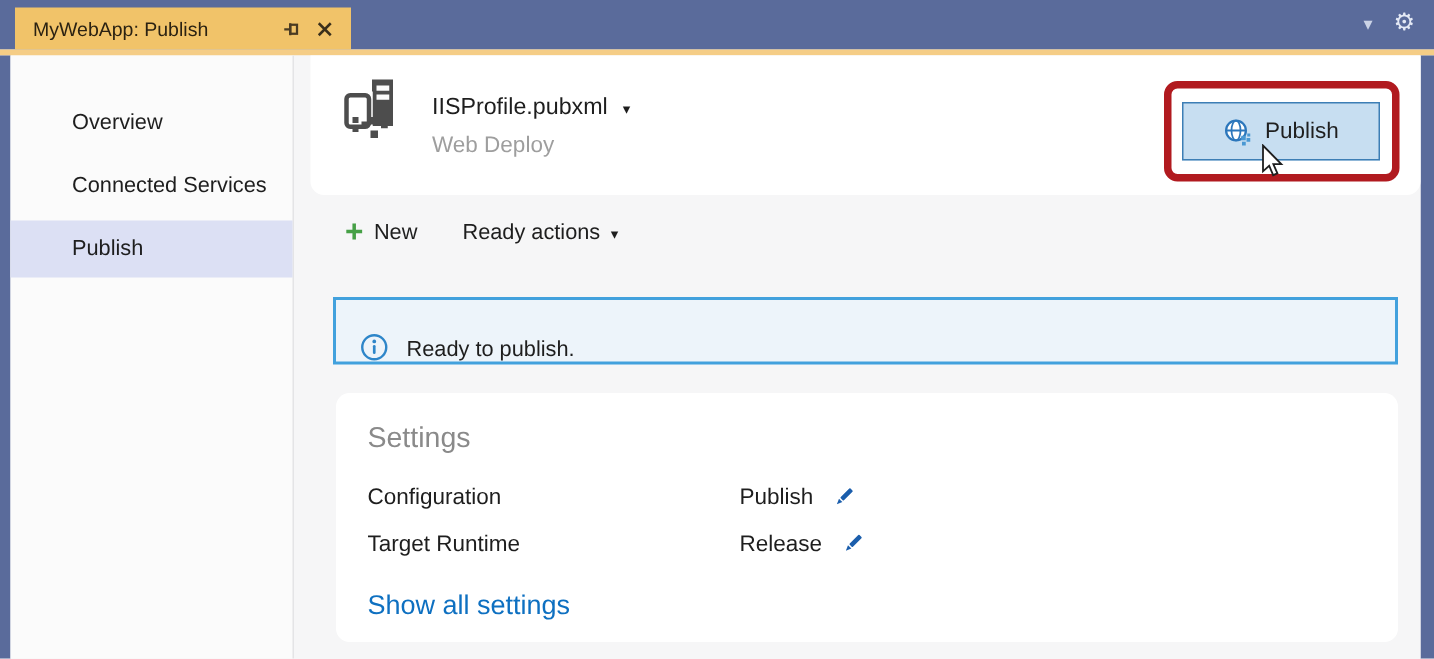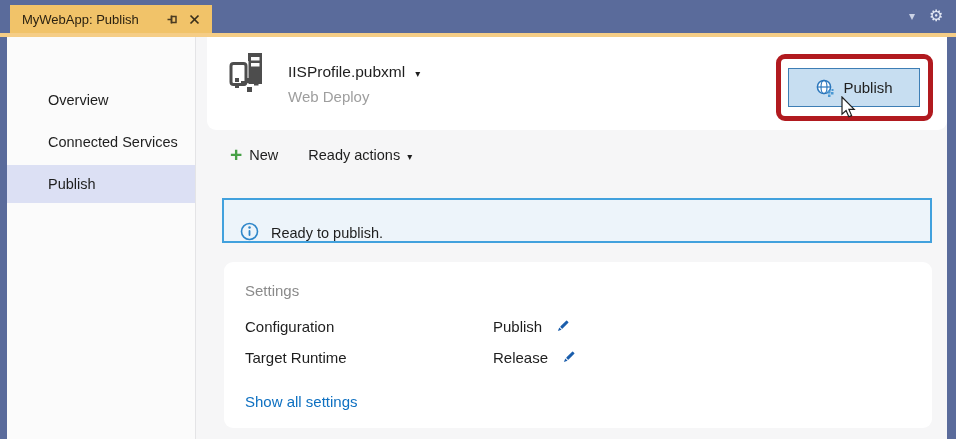--- a/index.html
+++ b/index.html
@@ -5,37 +5,37 @@
   * { margin:0; padding:0; box-sizing:border-box; }
   html,body { width:956px; height:439px; }
   body {
     position:relative; overflow:hidden; background:#F6F6F7;
     font-family:"Liberation Sans", sans-serif; -webkit-font-smoothing:antialiased;
   }
 
   
   .titlebar { position:absolute; left:0; top:0; width:956px; height:33px; background:#5A6B9B; }
   .doc-tab {
-    position:absolute; left:10px; top:5px; height:28px; width:202px;
+    position:absolute; left:10px; top:5px; height:28px; width:224px;
     background:#F1C369; display:flex; align-items:center; padding:0 10px 0 12px;
   }
   .doc-tab-label { font-size:13px; color:#2B2212; white-space:nowrap; flex:1; }
   .tab-icon { display:flex; align-items:center; justify-content:center; width:16px; height:16px; margin-left:6px; }
   .win-chevron { position:absolute; left:909px; top:9px; font-size:12px; color:#CBD3E6; line-height:14px; }
   .win-gear { position:absolute; left:929px; top:5px; font-size:16px; color:#E4E9F5; line-height:22px; }
   .accent-line { position:absolute; left:0; top:33px; width:956px; height:4px; background:#F5CD86; }
 
   
   .edge-left  { position:absolute; left:0;   top:37px; width:7px; height:402px; background:#5A6B9B; }
   .edge-right { position:absolute; left:947px; top:37px; width:9px; height:402px; background:#5A6B9B; }
 
   
   .sidebar {
     position:absolute; left:7px; top:37px; width:189px; height:402px;
-    background:#FBFBFB; border-right:1px solid #E4E4E6; padding-top:44px;
+    background:#FBFBFB; border-right:1px solid #E4E4E6; padding-top:26px;
   }
   .side-item {
     height:38px; margin-bottom:4px; display:flex; align-items:center;
     padding-left:41px; font-size:14.5px; color:#1E1E1E; cursor:default; white-space:nowrap;
   }
   .side-item.selected { background:#DCE0F4; }
 
   
   .main { position:absolute; left:196px; top:37px; width:751px; height:402px; background:#F6F6F7; }
 
@@ -70,27 +70,27 @@
     position:absolute; left:26px; top:161px; width:710px; height:45px;
     background:#EDF4FA; border:2px solid #42A1DD;
     display:flex; align-items:flex-end; padding-left:16px; gap:12px;
   }
   .info-msg { font-size:14.5px; color:#1E1E1E; }
 
   .settings-card {
     position:absolute; left:28px; top:225px; width:708px; height:166px;
     background:#FFFFFF; border-radius:9px; padding:20px 0 0 21px;
   }
-  .settings-title { font-size:15px; color:#8A8A8A; height:18px; }
+  .settings-title { font-size:19px; color:#8A8A8A; height:18px; }
   .settings-rows { margin-top:18px; }
-  .setting-row { display:flex; align-items:flex-start; height:22px; margin-bottom:9px; }
+  .setting-row { display:flex; align-items:flex-end; height:22px; margin-bottom:9px; }
   .setting-label { width:248px; font-size:15px; color:#1E1E1E; }
   .setting-value { font-size:15px; color:#1E1E1E; }
   .pencil { margin-left:12px; display:flex; align-items:center; cursor:pointer; }
-  .settings-link { margin-top:13px; font-size:15px; color:#0E70C1; cursor:pointer; display:inline-block; }
+  .settings-link { margin-top:13px; font-size:18px; color:#0E70C1; cursor:pointer; display:inline-block; }
 </style>
 </head>
 <body>
 
 <div class="titlebar">
   <div class="doc-tab">
     <span class="doc-tab-label">MyWebApp: Publish</span>
     <span class="tab-icon">
       <svg width="13" height="13" viewBox="0 0 13 13" fill="none" stroke="#4A3B22" stroke-width="1.5">
         <path d="M1.5 6.5 H5.5"></path>

